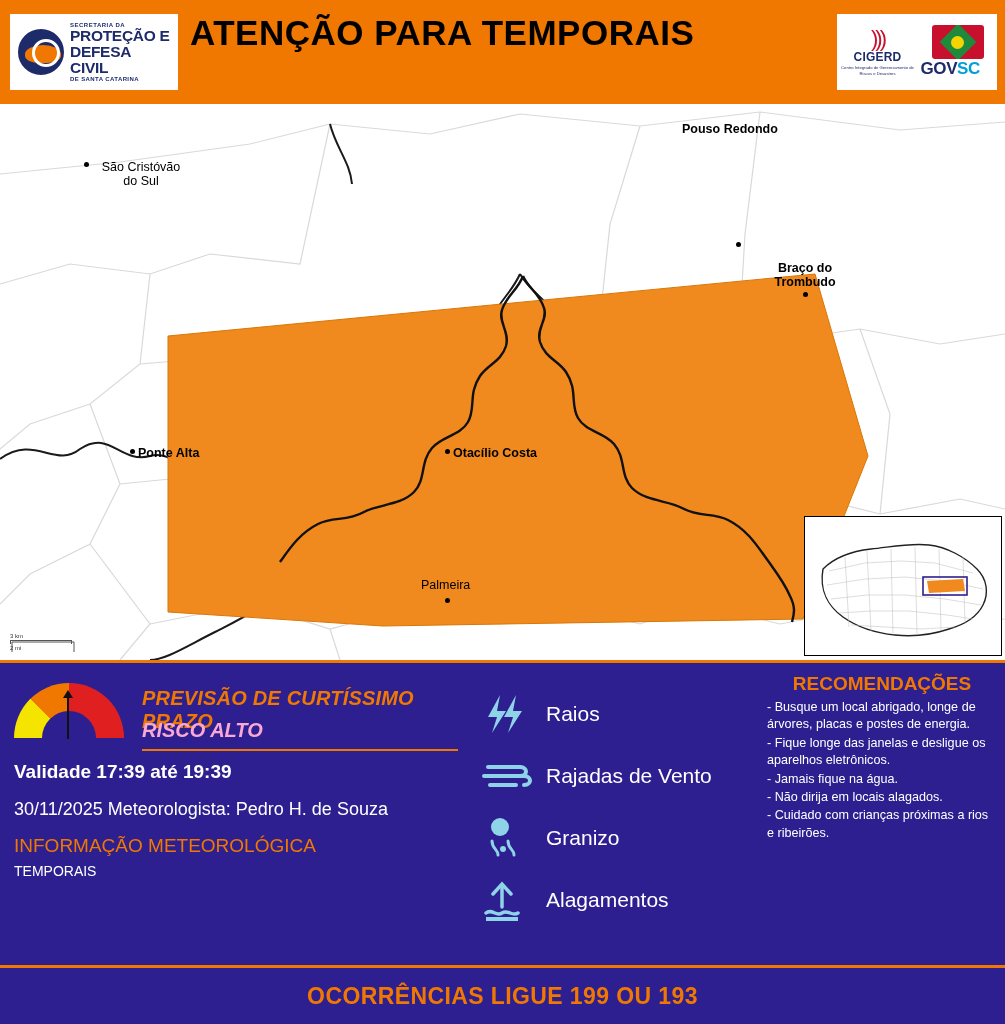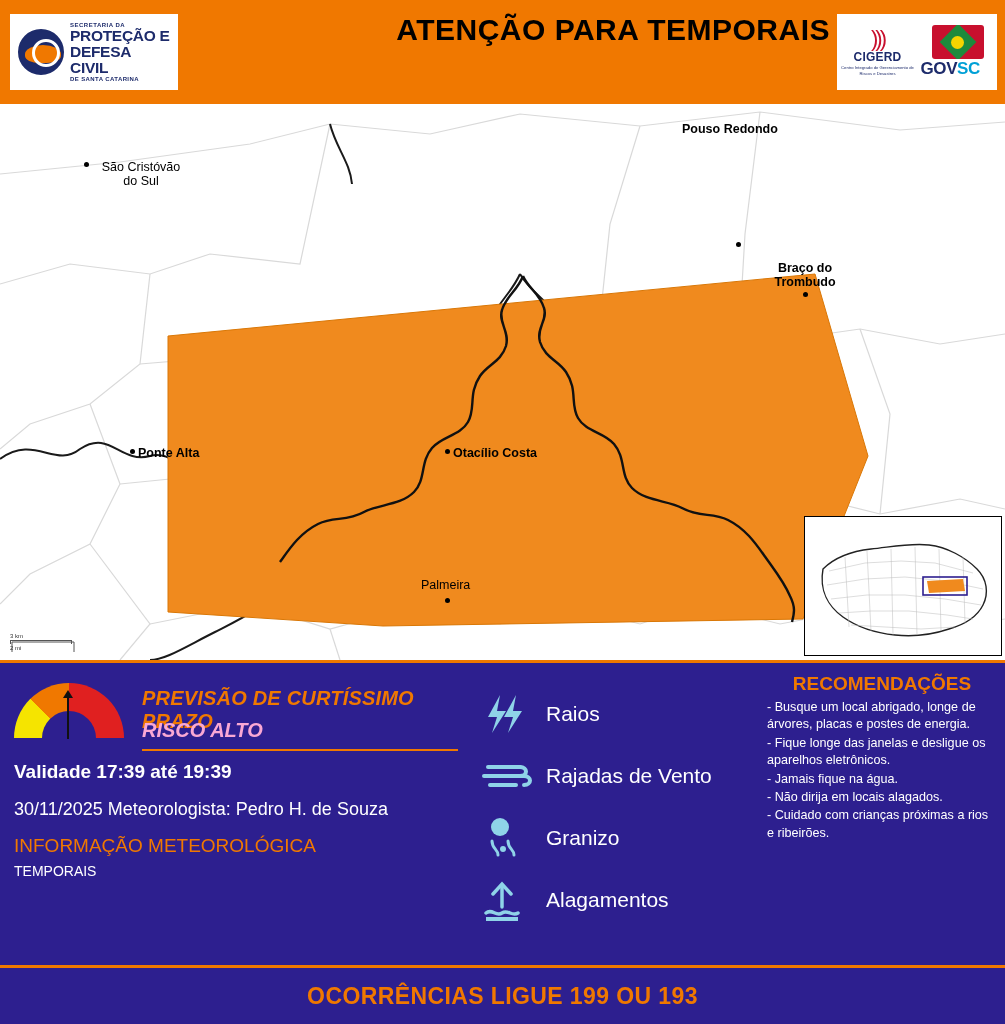--- a/index.html
+++ b/index.html
@@ -42,22 +42,22 @@
     border: 3px solid #fff; z-index: 2;
   }
   .dc-text { line-height: 1.02; color: #1d2b6b; }
   .dc-l1 { font-size: 6px; letter-spacing: .5px; font-weight: bold; }
   .dc-l2 { font-size: 15.5px; font-weight: bold; letter-spacing: -.3px; }
   .dc-l3 { font-size: 15.5px; font-weight: bold; letter-spacing: -.3px; }
   .dc-l4 { font-size: 6px; letter-spacing: .4px; font-weight: bold; }
 
   .header-title {
     position: absolute; left: 190px; top: 12px; width: 640px;
-    text-align: right; color: #000;
-    font-size: 30px; font-weight: bold; line-height: 1.22;
+    text-align: left; color: #000;
+    font-size: 35px; font-weight: bold; line-height: 1.22;
     letter-spacing: .5px;
   }
 
   .logo-right {
     position: absolute; right: 8px; top: 14px; width: 160px; height: 76px;
     background: #fff; display: flex; align-items: center; justify-content: space-around;
   }
   .cigerd { text-align: center; width: 76px; }
   .cigerd-mark { font-size: 22px; color: #c8102e; line-height: 1; letter-spacing: -3px; }
   .cigerd-name { font-size: 12px; font-weight: bold; color: #1d2b6b; letter-spacing: .2px; }

